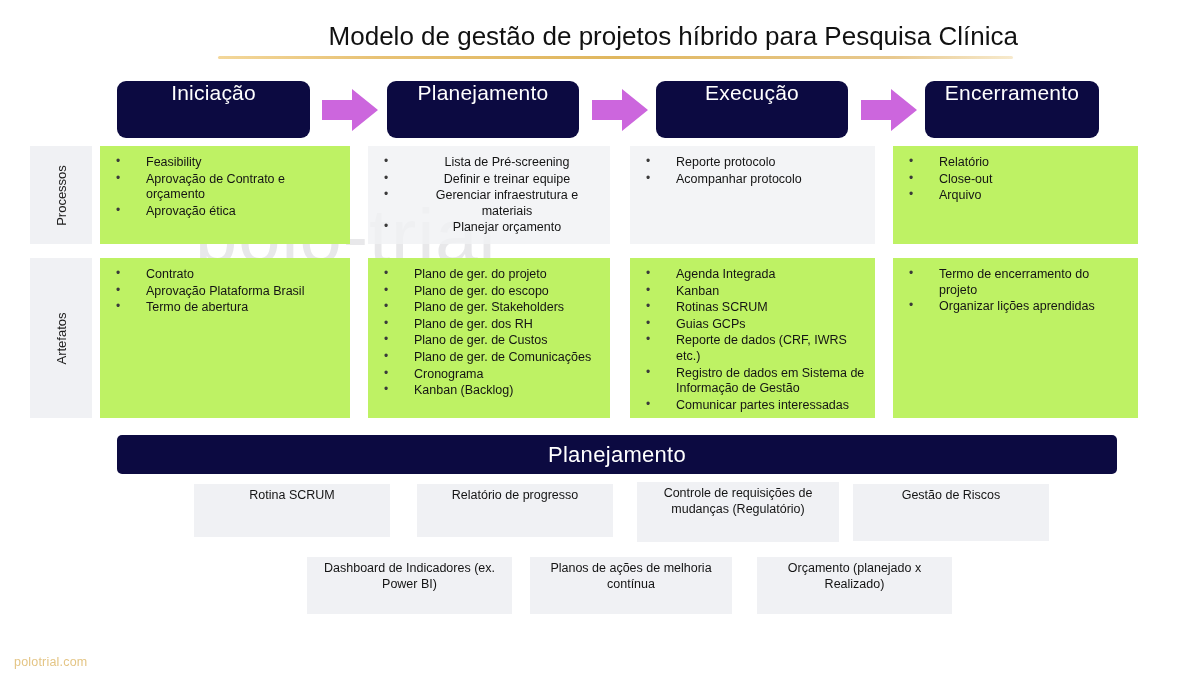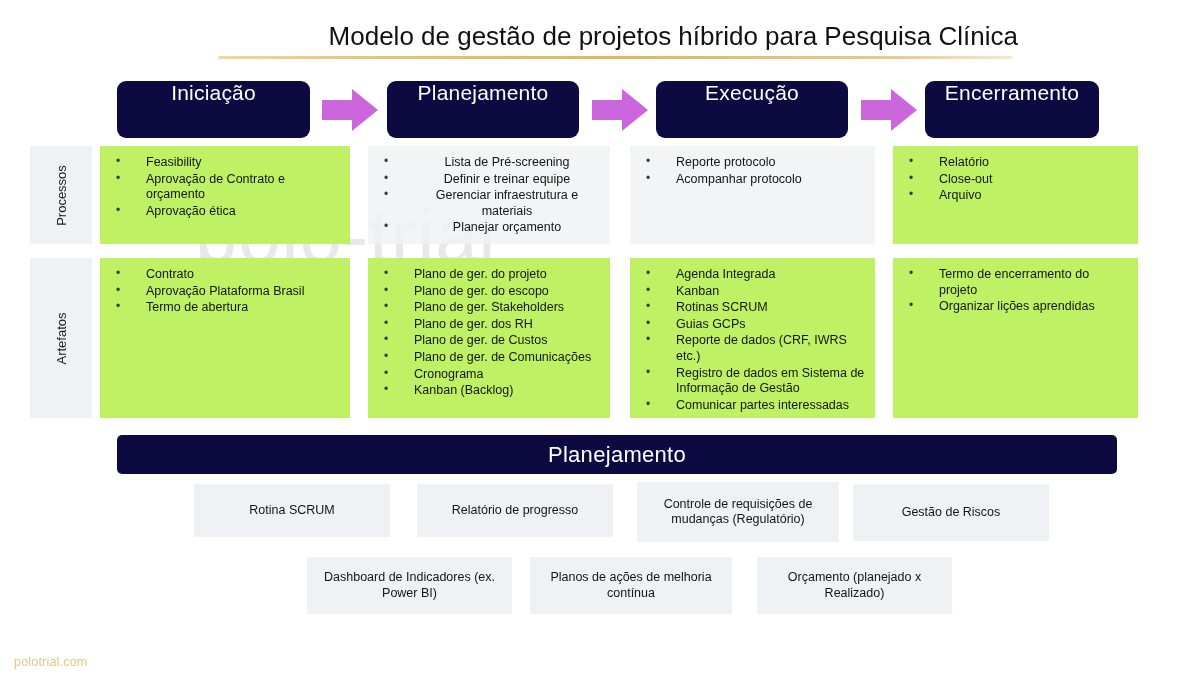--- a/index.html
+++ b/index.html
@@ -177,21 +177,20 @@
     font-size: 22px;
     letter-spacing: .3px;
   }
 
   
   .mcard {
     position: absolute;
     background: #f0f1f4;
     z-index: 2;
     display: flex;
-    align-items: center;
     justify-content: center;
     text-align: center;
     box-sizing: border-box;
     padding: 4px 12px;
   }
   .mcard span {
     font-size: 12.5px;
     line-height: 15.5px;
     color: #141414;
   }

